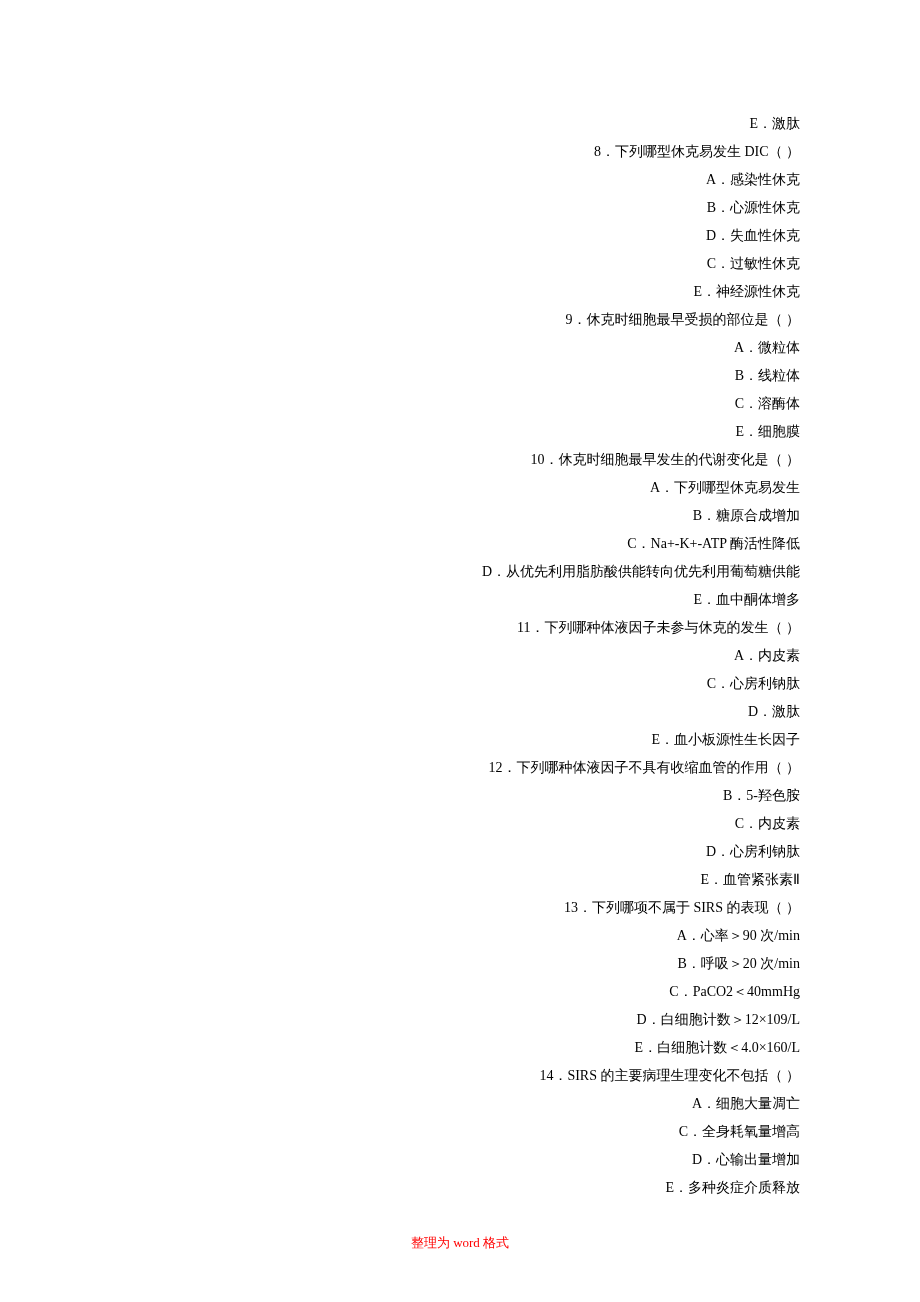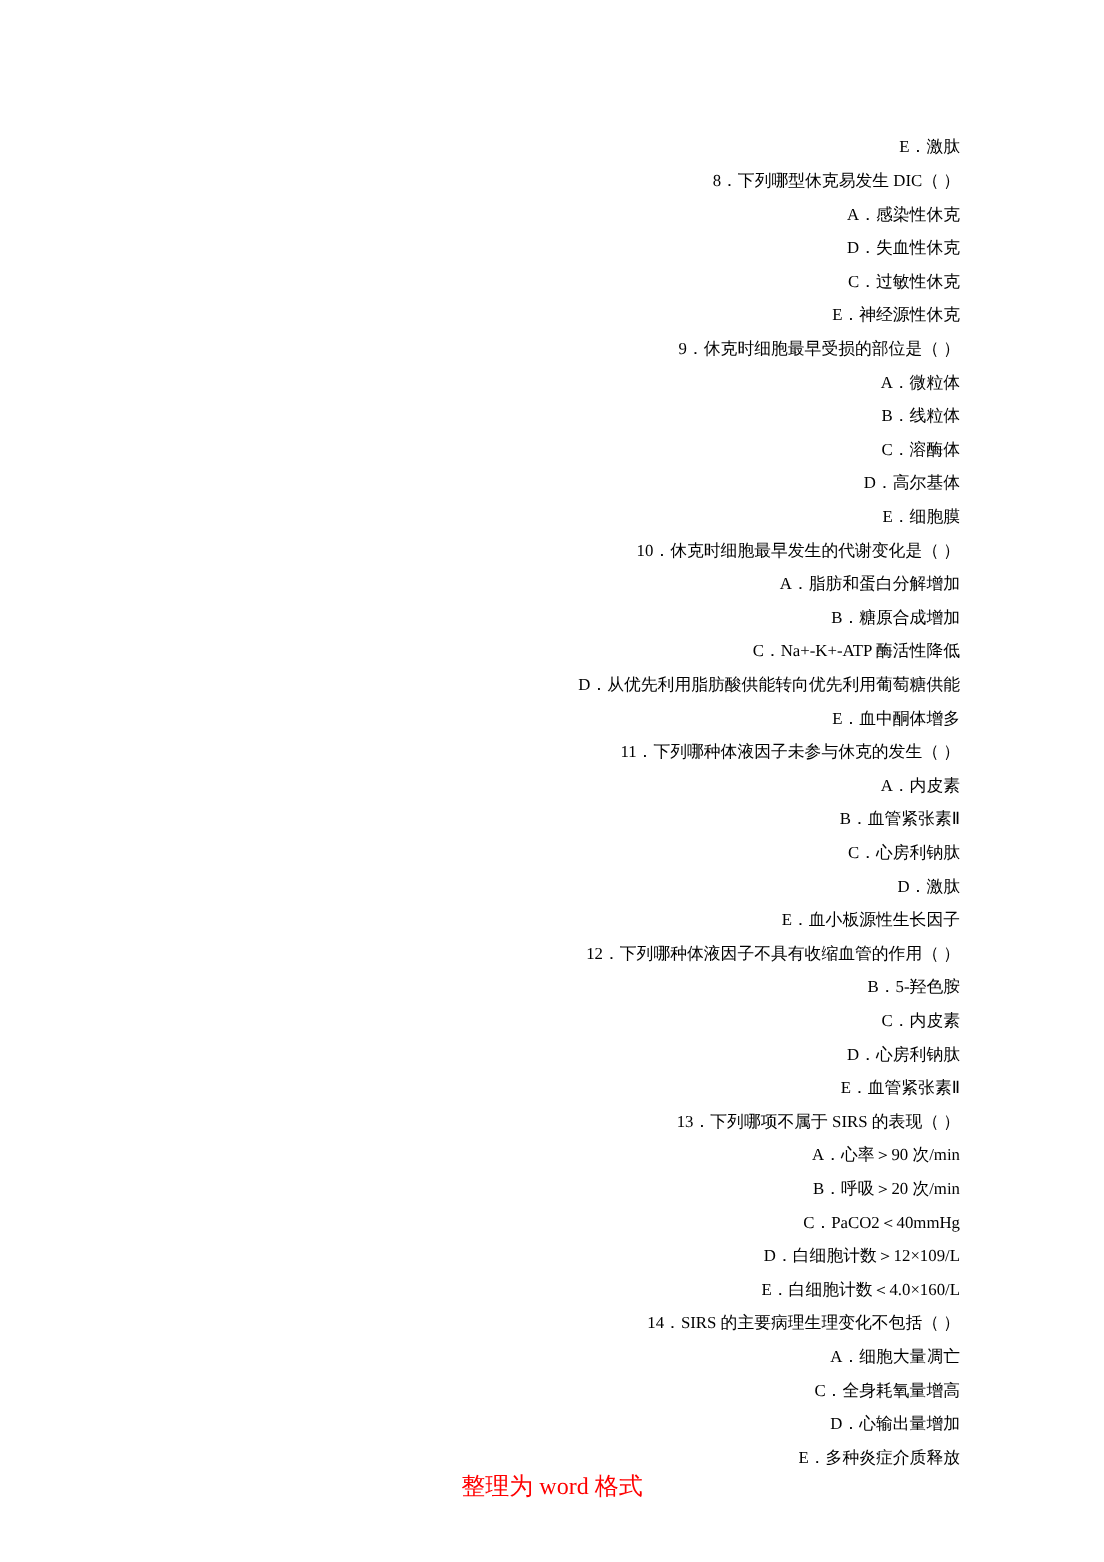--- a/index.html
+++ b/index.html
@@ -19,51 +19,50 @@
   }
   .line {
     white-space: pre;
     text-align: right;
   }
   .footer {
     position: absolute;
     bottom: 50px;
     width: 100%;
     text-align: center;
-    font-size: 20px;
+    font-size: 13px;
   }
   .footer-red {
     color: #ff0000;
   }
 </style>
 </head>
 <body>
 
 <div class="content" id="content-area">
     <div class="line">E．激肽</div>
     <div class="line">8．下列哪型休克易发生 DIC（ ）</div>
     <div class="line">A．感染性休克</div>
+    <div class="line">B．心源性休克</div>
     <div class="line">D．失血性休克</div>
     <div class="line">C．过敏性休克</div>
     <div class="line">E．神经源性休克</div>
     <div class="line">9．休克时细胞最早受损的部位是（ ）</div>
     <div class="line">A．微粒体</div>
     <div class="line">B．线粒体</div>
     <div class="line">C．溶酶体</div>
-    <div class="line">D．高尔基体</div>
     <div class="line">E．细胞膜</div>
     <div class="line">10．休克时细胞最早发生的代谢变化是（ ）</div>
-    <div class="line">A．脂肪和蛋白分解增加</div>
+    <div class="line">A．下列哪型休克易发生</div>
     <div class="line">B．糖原合成增加</div>
     <div class="line">C．Na+-K+-ATP 酶活性降低</div>
     <div class="line">D．从优先利用脂肪酸供能转向优先利用葡萄糖供能</div>
     <div class="line">E．血中酮体增多</div>
     <div class="line">11．下列哪种体液因子未参与休克的发生（ ）</div>
     <div class="line">A．内皮素</div>
-    <div class="line">B．血管紧张素Ⅱ</div>
     <div class="line">C．心房利钠肽</div>
     <div class="line">D．激肽</div>
     <div class="line">E．血小板源性生长因子</div>
     <div class="line">12．下列哪种体液因子不具有收缩血管的作用（ ）</div>
     <div class="line">B．5-羟色胺</div>
     <div class="line">C．内皮素</div>
     <div class="line">D．心房利钠肽</div>
     <div class="line">E．血管紧张素Ⅱ</div>
     <div class="line">13．下列哪项不属于 SIRS 的表现（ ）</div>
     <div class="line">A．心率＞90 次/min</div>

